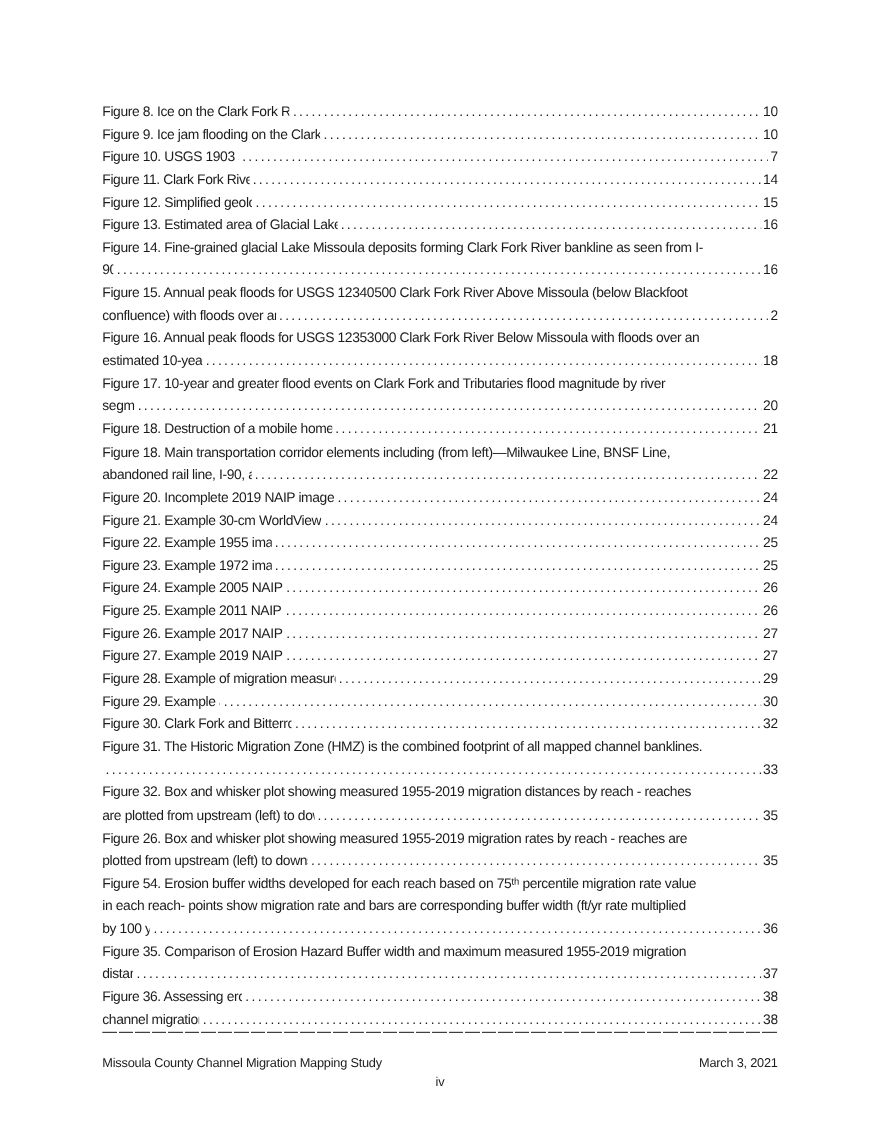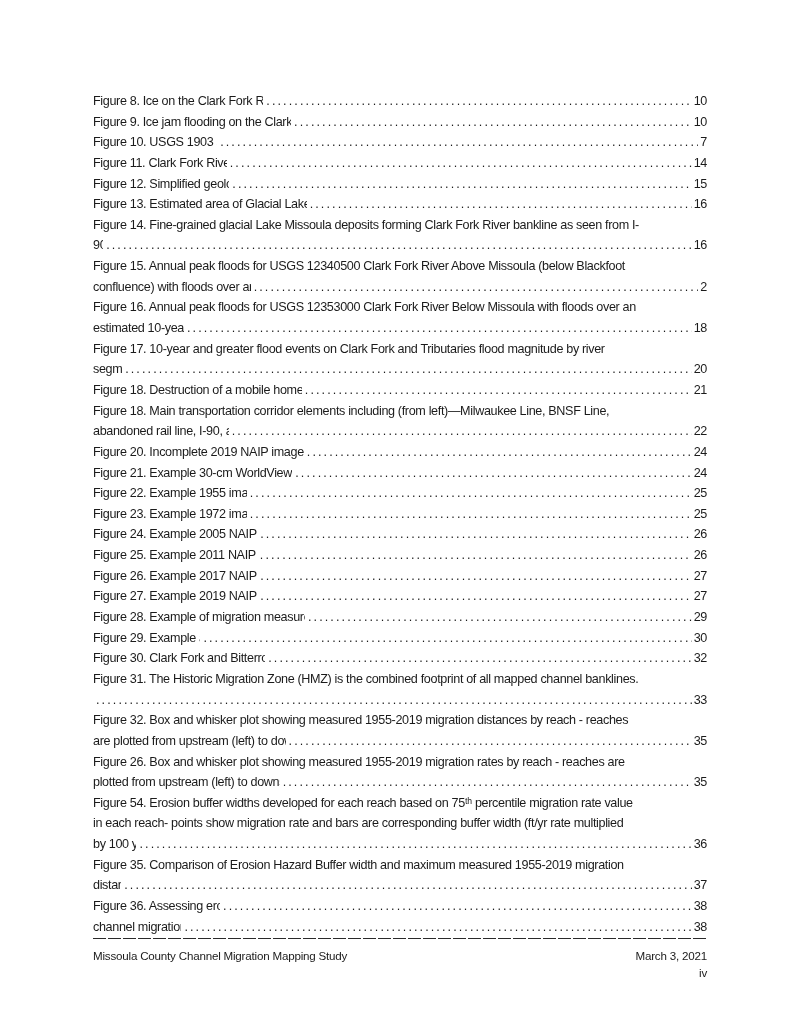--- a/index.html
+++ b/index.html
@@ -58,24 +58,24 @@
   .separator {
     height: 1px;
     background: repeating-linear-gradient(90deg, #2a2a2a 0 13px, transparent 13px 15px);
   }
   .footer-row {
     display: flex;
     justify-content: space-between;
     align-items: flex-start;
     font-size: 11.6px;
     letter-spacing: -0.2px;
-    margin-top: 10px;
+    margin-top: 21px;
   }
   .footer-center {
-    text-align: right;
+    text-align: center;
     font-size: 11.6px;
     letter-spacing: -0.2px;
     margin-top: 4px;
   }
 </style>
 </head>
 <body>
 
 <div class="page">
 

